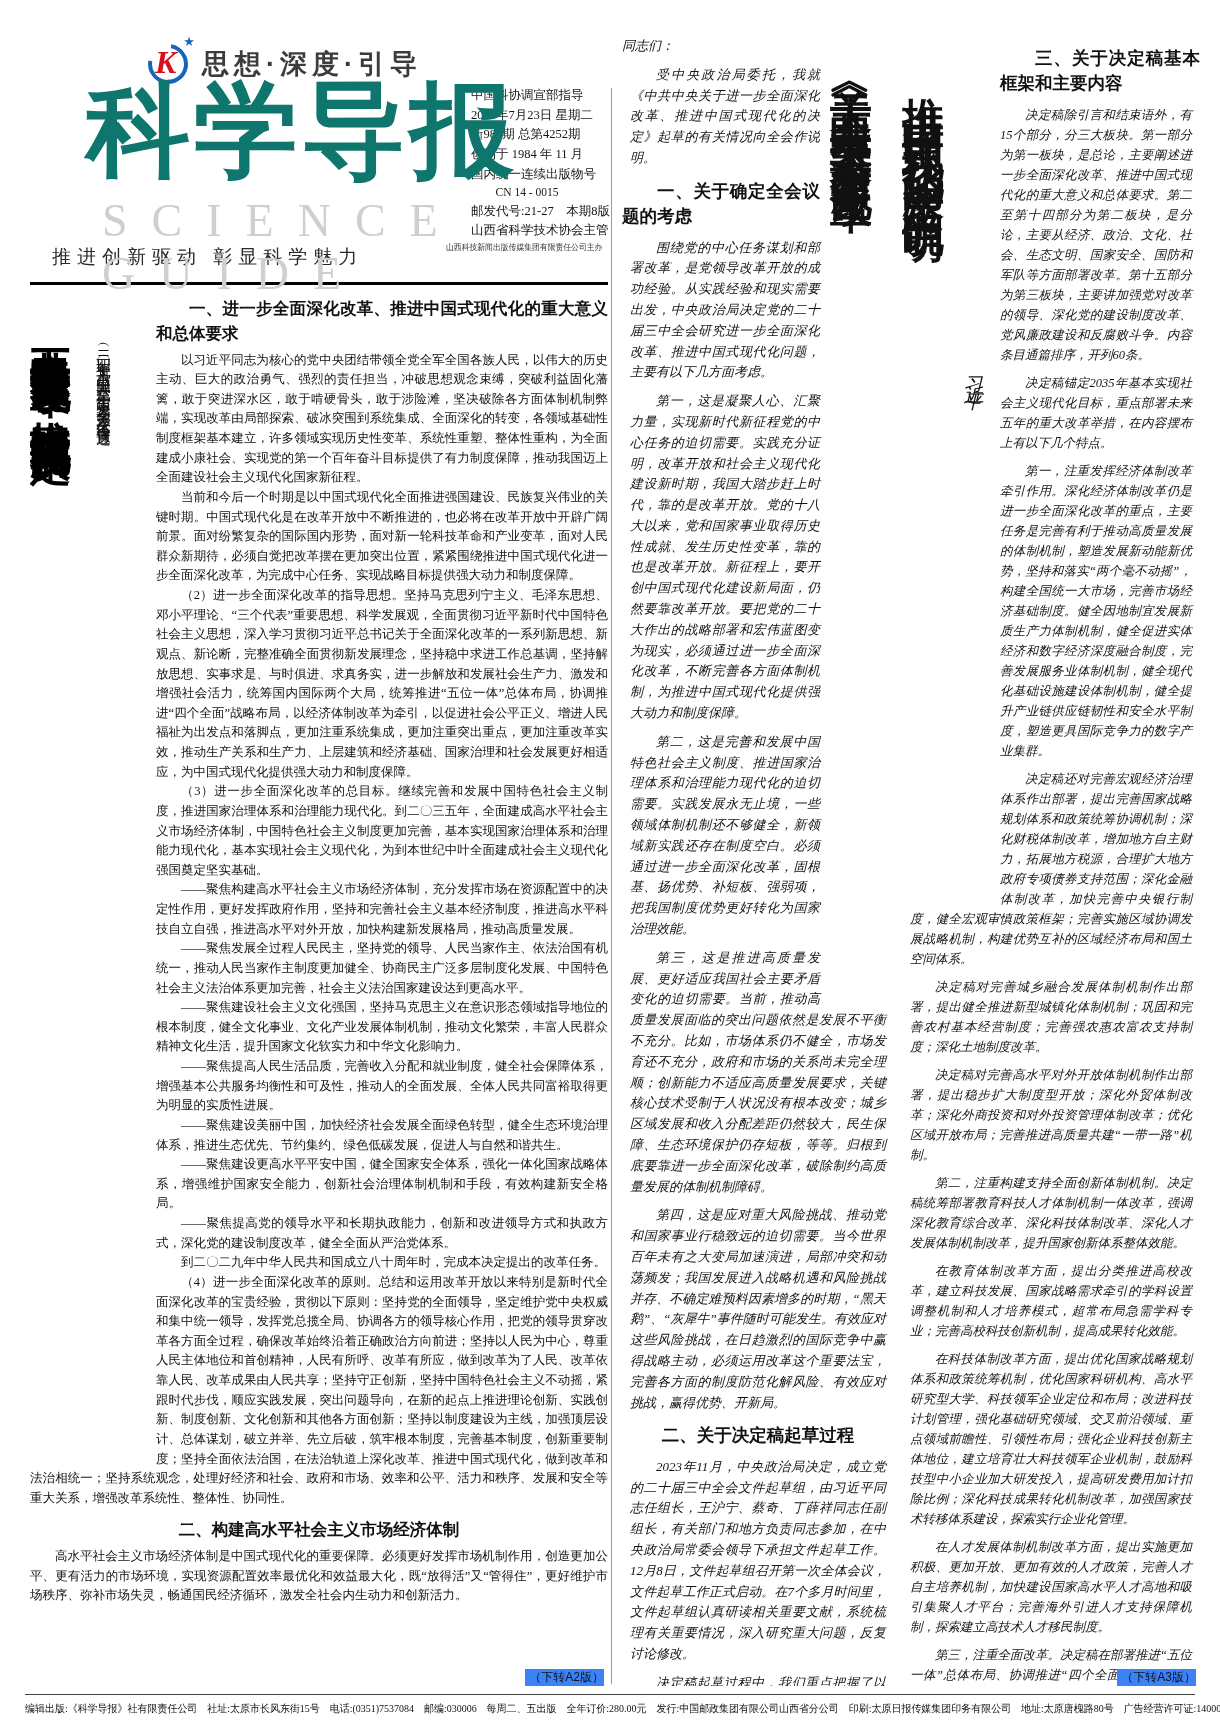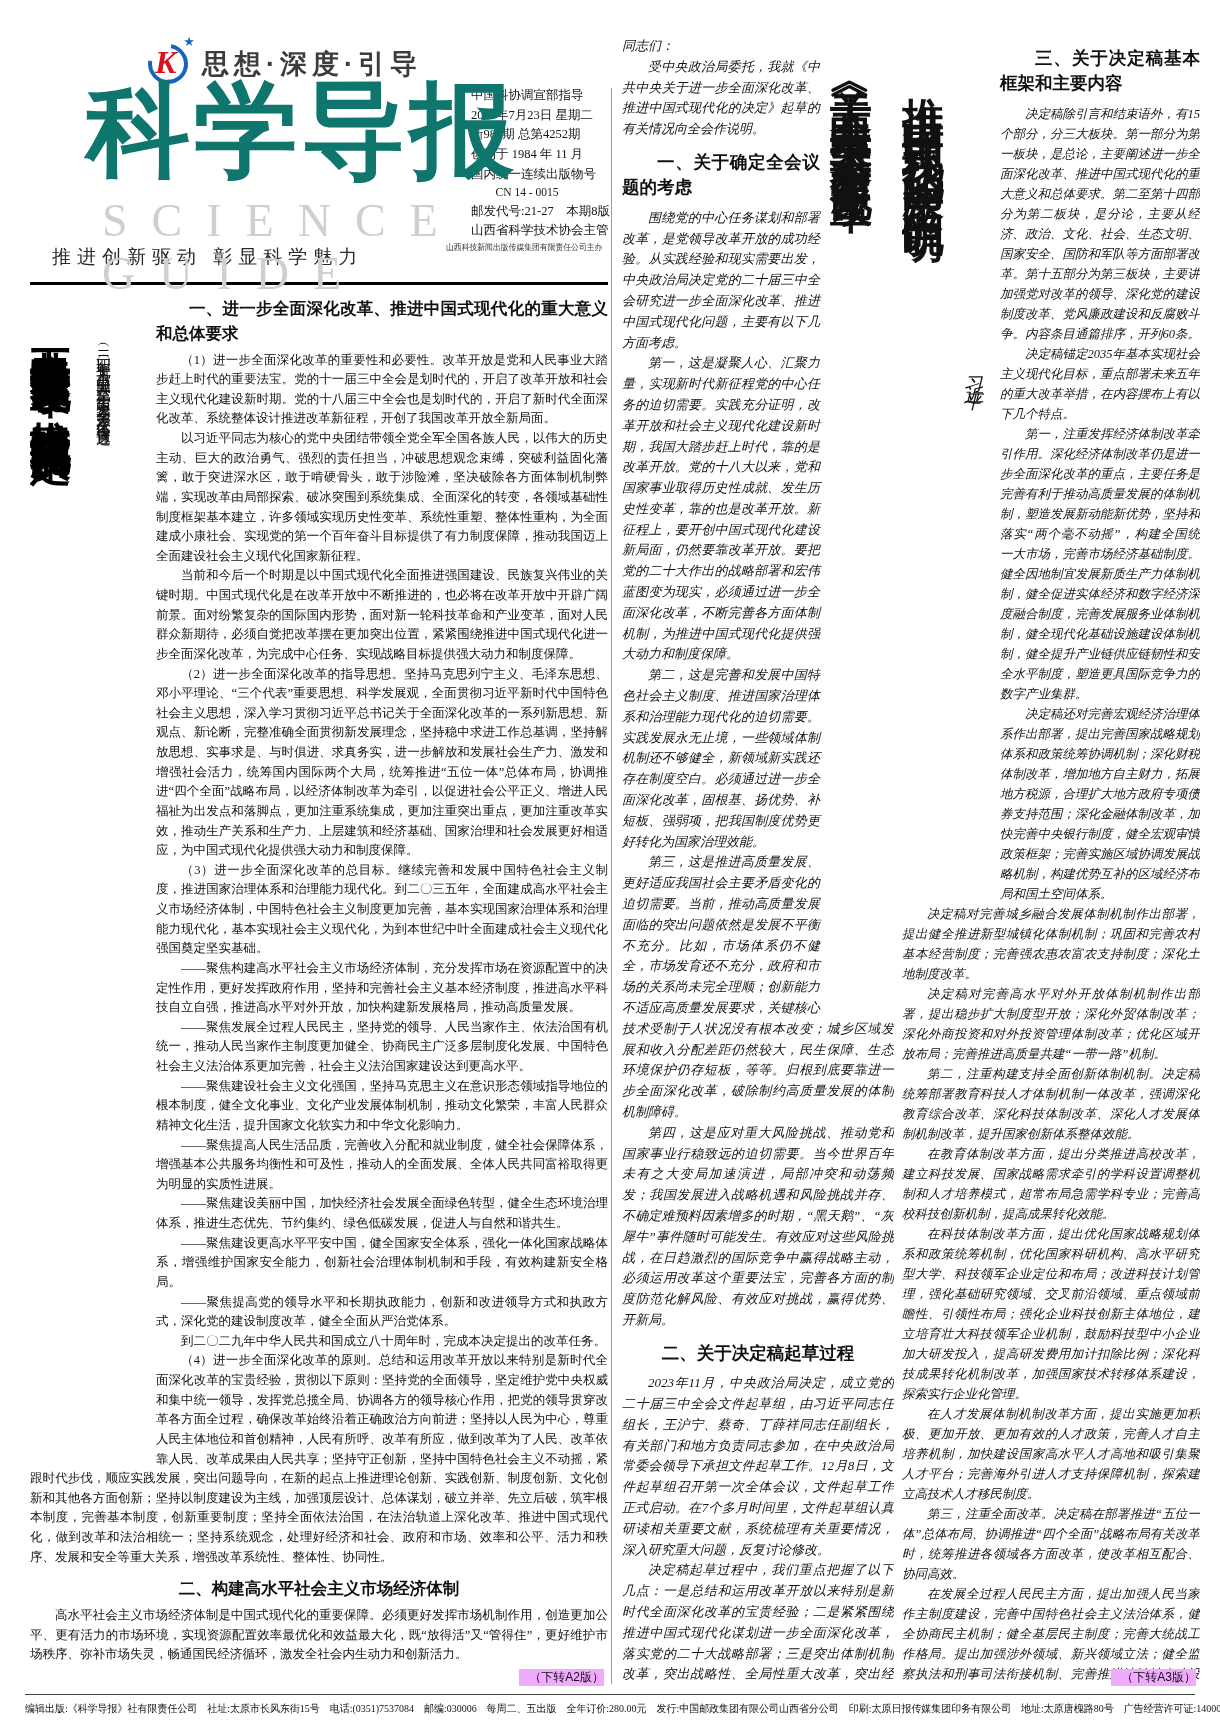--- a/index.html
+++ b/index.html
@@ -32,38 +32,38 @@
   .dec-float{float:left;width:112px;height:1175px;margin-right:14px;display:flex;}
   .dec-headline{writing-mode:vertical-lr;font-family:"Liberation Sans",sans-serif;font-weight:900;
                 font-size:41px;letter-spacing:2px;line-height:1;width:66px;margin-top:22px;color:#000;}
   .dec-sub{writing-mode:vertical-lr;font-size:14.5px;letter-spacing:2.5px;line-height:1;width:34px;margin-top:44px;color:#111;}
   .lead,.para{margin:0;text-indent:2em;text-align:justify;font-size:12.5px;line-height:1.57;}
   .sec-head{font-family:"Liberation Sans",sans-serif;font-weight:bold;font-size:16.5px;line-height:1.5;
             text-indent:2em;text-align:justify;margin:2px 0 5px;}
   .sec-head-center{font-family:"Liberation Sans",sans-serif;font-weight:bold;font-size:16.5px;line-height:1.5;
             text-align:center;text-indent:0;margin:9px 0 5px;}
   .continue-note{position:absolute;right:4px;bottom:0;font-size:12px;font-family:"Liberation Sans",sans-serif;
-                 background:#f0abfc;padding-left:10px;}
+                 background:#3b82f6;padding-left:4px;}
 
   
   .v-rule{position:absolute;left:611px;top:88px;width:1px;height:1596px;background:#9a9a9a;}
 
   
   .middle-block{position:absolute;left:622px;top:36px;width:272px;height:1650px;overflow:hidden;}
   .right-block{position:absolute;left:902px;top:36px;width:298px;height:1650px;overflow:hidden;}
   .exp-float-r{float:right;width:64px;height:965px;margin-left:10px;}
   .headline-v1{writing-mode:vertical-rl;font-family:"Liberation Sans",sans-serif;font-weight:900;
                font-size:42px;letter-spacing:6px;line-height:1;margin-top:20px;height:940px;}
   .exp-float-l{float:left;width:88px;height:862px;margin-right:10px;position:relative;}
   .headline-v2{writing-mode:vertical-lr;font-family:"Liberation Sans",sans-serif;font-weight:900;
                font-size:42px;letter-spacing:9px;line-height:1;width:52px;margin-top:28px;height:820px;}
   .author-sig{position:absolute;right:4px;top:326px;writing-mode:vertical-rl;font-size:19px;letter-spacing:8px;
               font-style:italic;color:#111;}
   .exp-salut{margin:0;font-size:13px;line-height:1.6;font-style:italic;text-align:justify;}
-  .exp-para{margin:0;text-indent:2em;text-align:justify;font-size:13px;line-height:1.6;font-style:italic;}
+  .exp-para{margin:8px;text-indent:2em;text-align:justify;font-size:13px;line-height:1.6;font-style:italic;}
   .exp-head{font-family:"Liberation Sans",sans-serif;font-style:normal;font-weight:bold;font-size:17.5px;
             line-height:1.45;text-indent:2em;text-align:justify;margin:10px 0 7px;}
   .exp-head-center{font-family:"Liberation Sans",sans-serif;font-style:normal;font-weight:bold;font-size:17.5px;
             line-height:1.45;text-align:center;margin:10px 0 7px;}
   .right-block .exp-para{font-size:12.5px;}
 
   
   .footer{position:absolute;left:25px;top:1694px;width:1170px;border-top:1px solid #444;padding-top:7px;}
   .footer-text{font-size:10.5px;white-space:nowrap;transform:scaleX(.95);transform-origin:left center;color:#111;}
 </style>
@@ -100,21 +100,20 @@
       <div class="mast-rule"></div>
     </div>
 
     <div class="decision-wrap">
       <div class="dec-float">
         <div class="dec-headline">中共中央关于进一步全面深化改革　推进中国式现代化的决定</div>
         <div class="dec-sub">（二〇二四年七月十八日中国共产党第二十届中央委员会第三次全体会议通过）</div>
       </div>
       <div>
           <p class="sec-head">一、进一步全面深化改革、推进中国式现代化的重大意义和总体要求</p>
-          <p class="para">（1）进一步全面深化改革的重要性和必要性。改革开放是党和人民事业大踏步赶上时代的重要法宝。党的十一届三中全会是划时代的，开启了改革开放和社会主义现代化建设新时期。党的十八届三中全会也是划时代的，开启了新时代全面深化改革、系统整体设计推进改革新征程，开创了我国改革开放全新局面。</p>
           <p class="para">以习近平同志为核心的党中央团结带领全党全军全国各族人民，以伟大的历史主动、巨大的政治勇气、强烈的责任担当，冲破思想观念束缚，突破利益固化藩篱，敢于突进深水区，敢于啃硬骨头，敢于涉险滩，坚决破除各方面体制机制弊端，实现改革由局部探索、破冰突围到系统集成、全面深化的转变，各领域基础性制度框架基本建立，许多领域实现历史性变革、系统性重塑、整体性重构，为全面建成小康社会、实现党的第一个百年奋斗目标提供了有力制度保障，推动我国迈上全面建设社会主义现代化国家新征程。</p>
           <p class="para">当前和今后一个时期是以中国式现代化全面推进强国建设、民族复兴伟业的关键时期。中国式现代化是在改革开放中不断推进的，也必将在改革开放中开辟广阔前景。面对纷繁复杂的国际国内形势，面对新一轮科技革命和产业变革，面对人民群众新期待，必须自觉把改革摆在更加突出位置，紧紧围绕推进中国式现代化进一步全面深化改革，为完成中心任务、实现战略目标提供强大动力和制度保障。</p>
           <p class="para">（2）进一步全面深化改革的指导思想。坚持马克思列宁主义、毛泽东思想、邓小平理论、“三个代表”重要思想、科学发展观，全面贯彻习近平新时代中国特色社会主义思想，深入学习贯彻习近平总书记关于全面深化改革的一系列新思想、新观点、新论断，完整准确全面贯彻新发展理念，坚持稳中求进工作总基调，坚持解放思想、实事求是、与时俱进、求真务实，进一步解放和发展社会生产力、激发和增强社会活力，统筹国内国际两个大局，统筹推进“五位一体”总体布局，协调推进“四个全面”战略布局，以经济体制改革为牵引，以促进社会公平正义、增进人民福祉为出发点和落脚点，更加注重系统集成，更加注重突出重点，更加注重改革实效，推动生产关系和生产力、上层建筑和经济基础、国家治理和社会发展更好相适应，为中国式现代化提供强大动力和制度保障。</p>
           <p class="para">（3）进一步全面深化改革的总目标。继续完善和发展中国特色社会主义制度，推进国家治理体系和治理能力现代化。到二〇三五年，全面建成高水平社会主义市场经济体制，中国特色社会主义制度更加完善，基本实现国家治理体系和治理能力现代化，基本实现社会主义现代化，为到本世纪中叶全面建成社会主义现代化强国奠定坚实基础。</p>
           <p class="para">——聚焦构建高水平社会主义市场经济体制，充分发挥市场在资源配置中的决定性作用，更好发挥政府作用，坚持和完善社会主义基本经济制度，推进高水平科技自立自强，推进高水平对外开放，加快构建新发展格局，推动高质量发展。</p>
           <p class="para">——聚焦发展全过程人民民主，坚持党的领导、人民当家作主、依法治国有机统一，推动人民当家作主制度更加健全、协商民主广泛多层制度化发展、中国特色社会主义法治体系更加完善，社会主义法治国家建设达到更高水平。</p>
           <p class="para">——聚焦建设社会主义文化强国，坚持马克思主义在意识形态领域指导地位的根本制度，健全文化事业、文化产业发展体制机制，推动文化繁荣，丰富人民群众精神文化生活，提升国家文化软实力和中华文化影响力。</p>
           <p class="para">——聚焦提高人民生活品质，完善收入分配和就业制度，健全社会保障体系，增强基本公共服务均衡性和可及性，推动人的全面发展、全体人民共同富裕取得更为明显的实质性进展。</p>
           <p class="para">——聚焦建设美丽中国，加快经济社会发展全面绿色转型，健全生态环境治理体系，推进生态优先、节约集约、绿色低碳发展，促进人与自然和谐共生。</p>
           <p class="para">——聚焦建设更高水平平安中国，健全国家安全体系，强化一体化国家战略体系，增强维护国家安全能力，创新社会治理体制机制和手段，有效构建新安全格局。</p>

